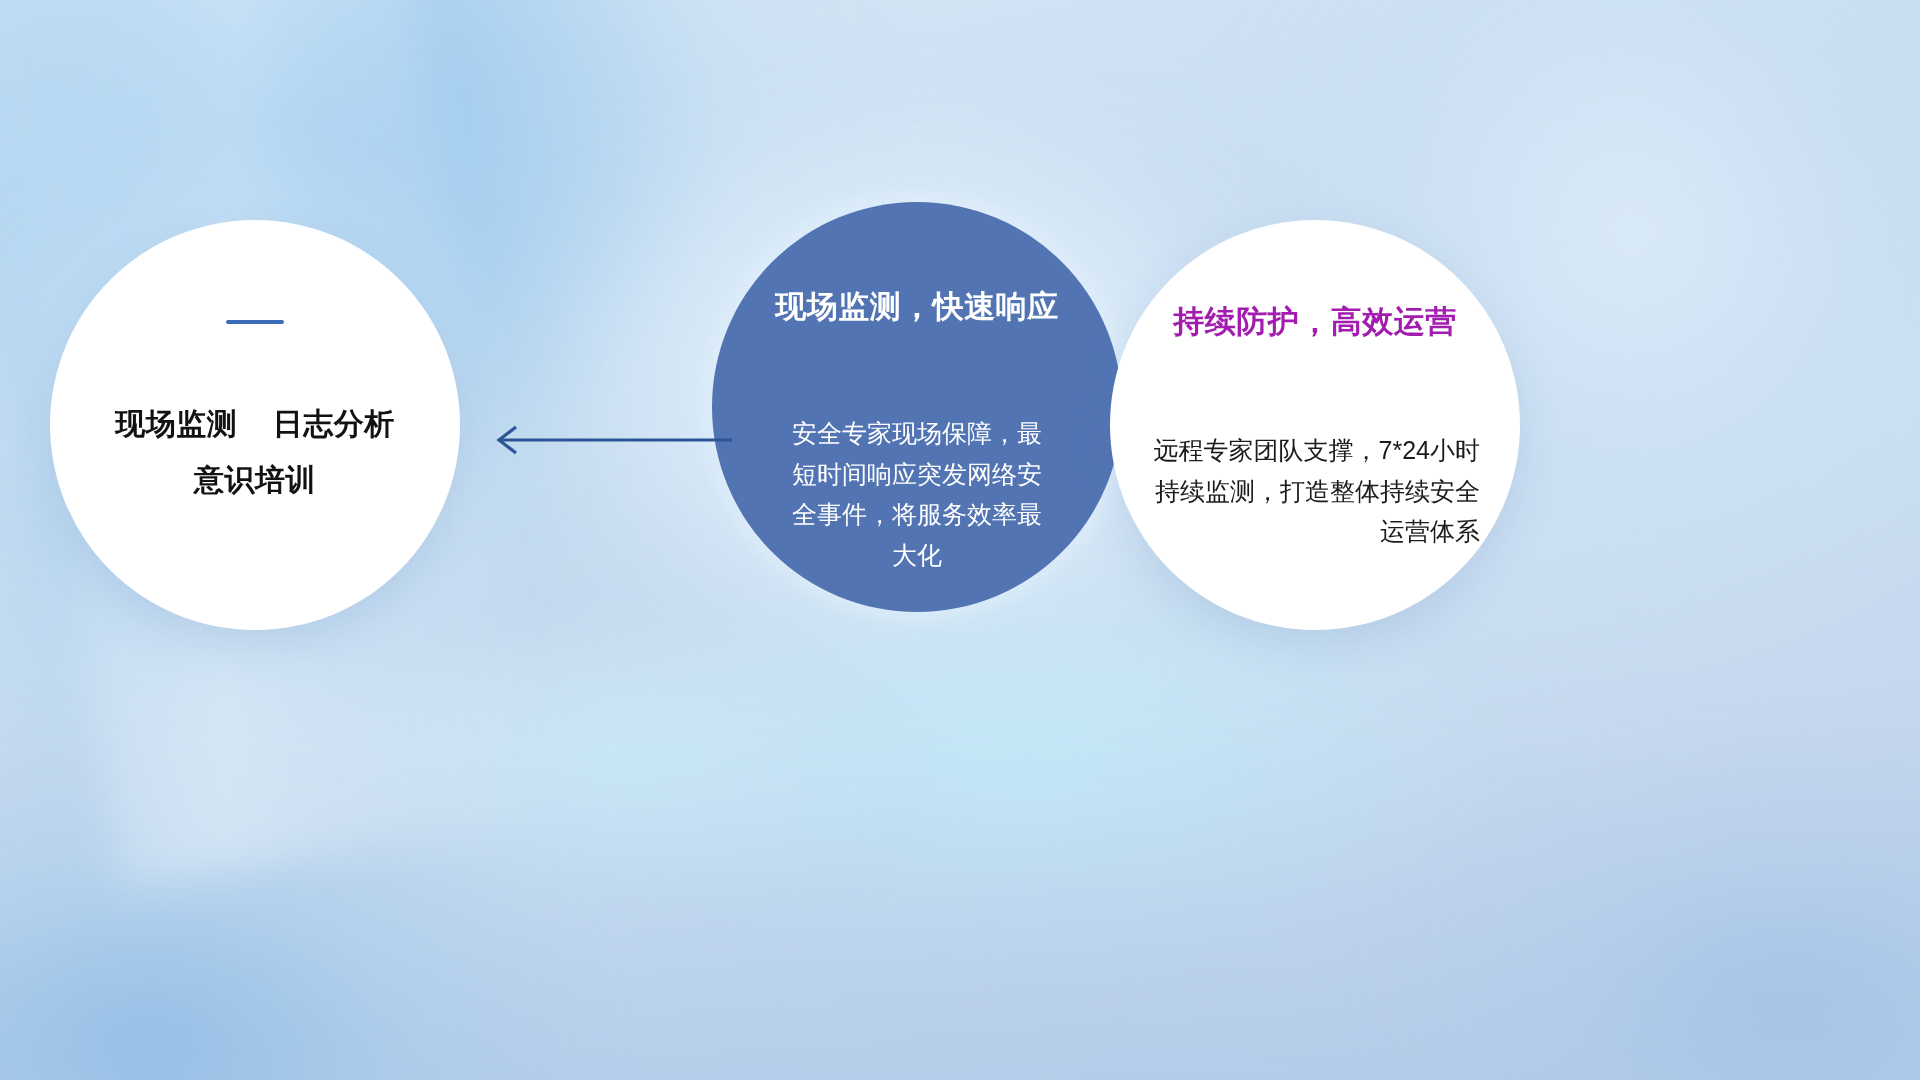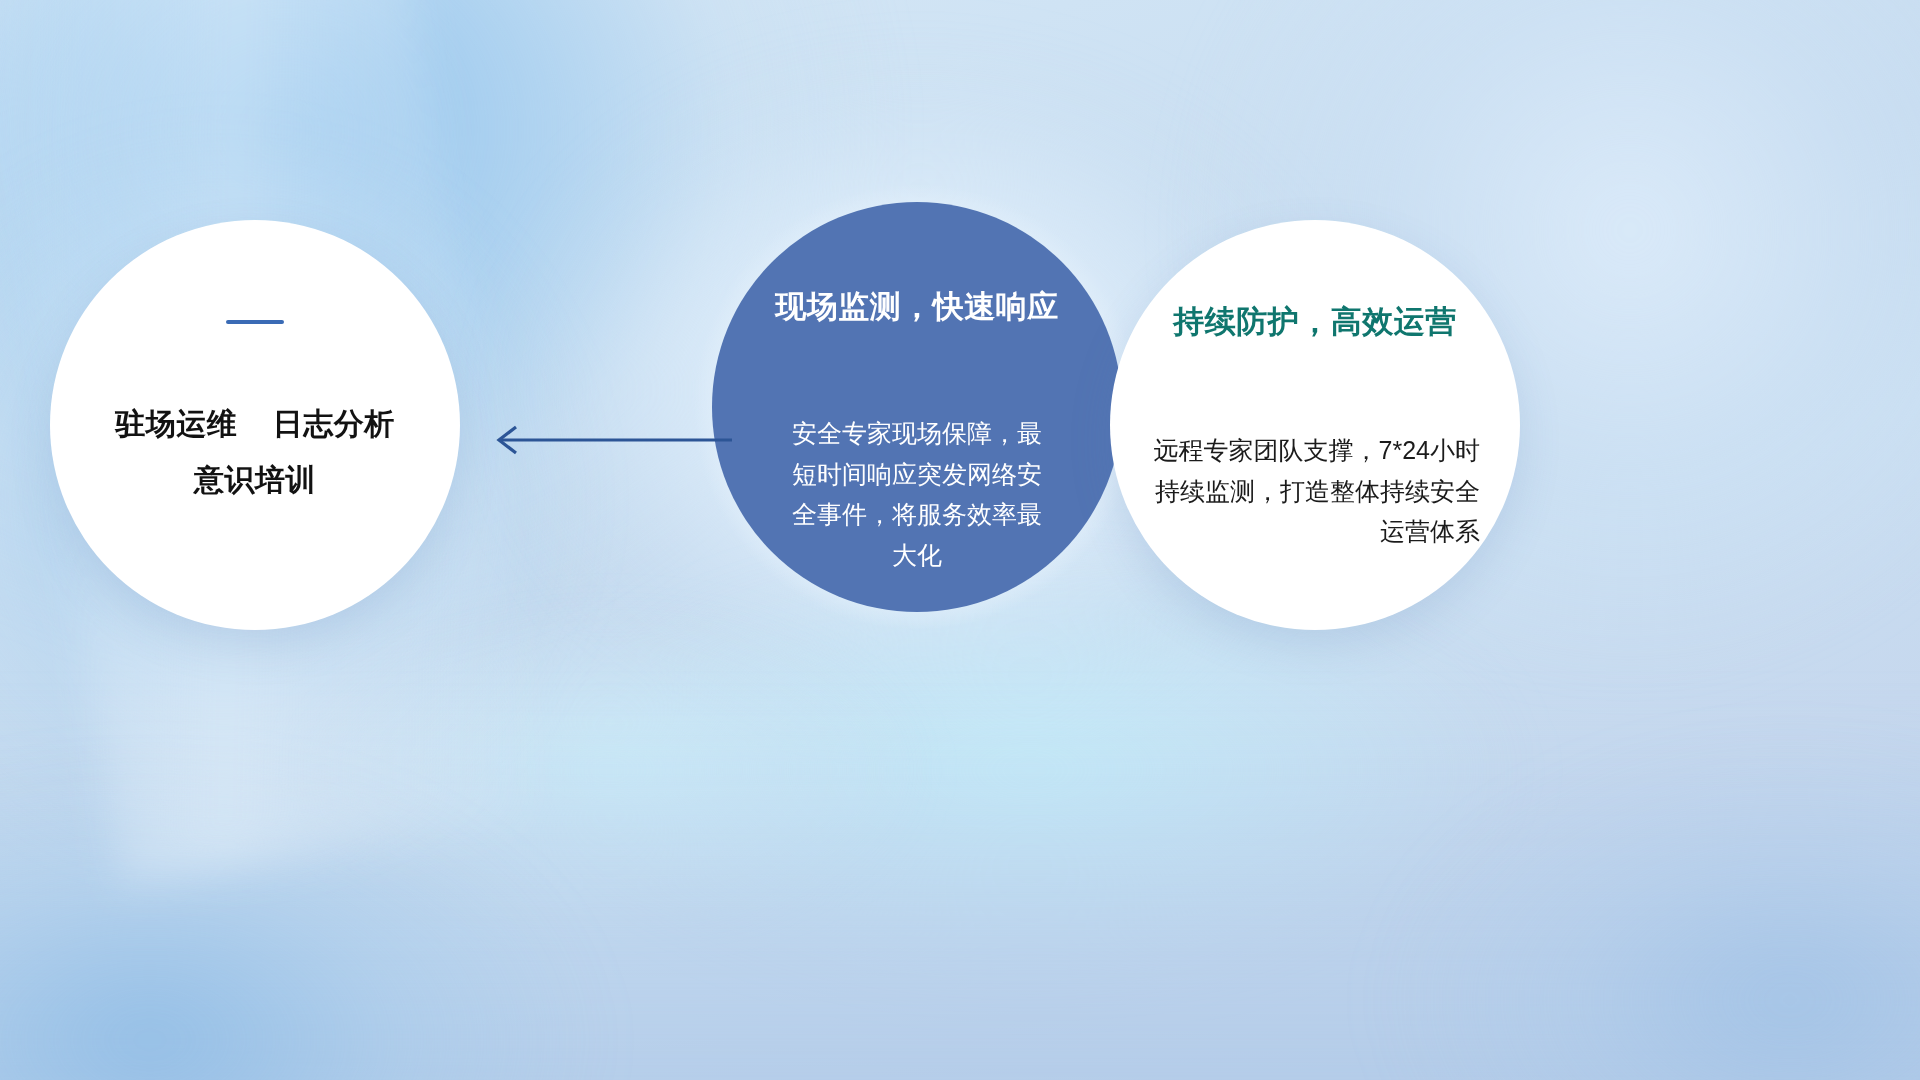--- a/index.html
+++ b/index.html
@@ -216,21 +216,21 @@
     left: 1110px;
     top: 220px;
     width: 410px;
     height: 410px;
     background: #ffffff;
     box-shadow: 0 16px 42px rgba(86,126,176,0.17);
     z-index: 5;
   }
   #circle-right .c-title {
     margin-top: 83px;
-    color: #0f766e;
+    color: #a21caf;
     font-size: 31px;
     font-weight: bold;
     letter-spacing: 0.5px;
     line-height: 1.2;
     white-space: nowrap;
   }
   #circle-right .c-body {
     margin-top: 50px;
     color: #1b1b1b;
     font-size: 25px;
@@ -262,21 +262,21 @@
   <div class="bg-glow-cyan"></div>
   <div class="bg-glow-cyan2"></div>
   <div class="bg-glow-bottom"></div>
   <div class="bg-glow-bl"></div>
   <div class="bg-glow-br"></div>
   <div class="bg-streak"></div>
 
   <div class="circle" id="circle-left">
     <div class="dash"></div>
     <div class="tag-lines">
-      <div class="tag-row">驻场运维    日志分析</div>
+      <div class="tag-row">现场监测    日志分析</div>
       <div class="tag-row">意识培训</div>
     </div>
   </div>
 
   <div id="circle-mid-halo"></div>
   <div class="circle" id="circle-mid">
     <div class="c-title">现场监测，快速响应</div>
     <div class="c-body">安全专家现场保障，最短时间响应突发网络安全事件，将服务效率最大化</div>
   </div>
 

